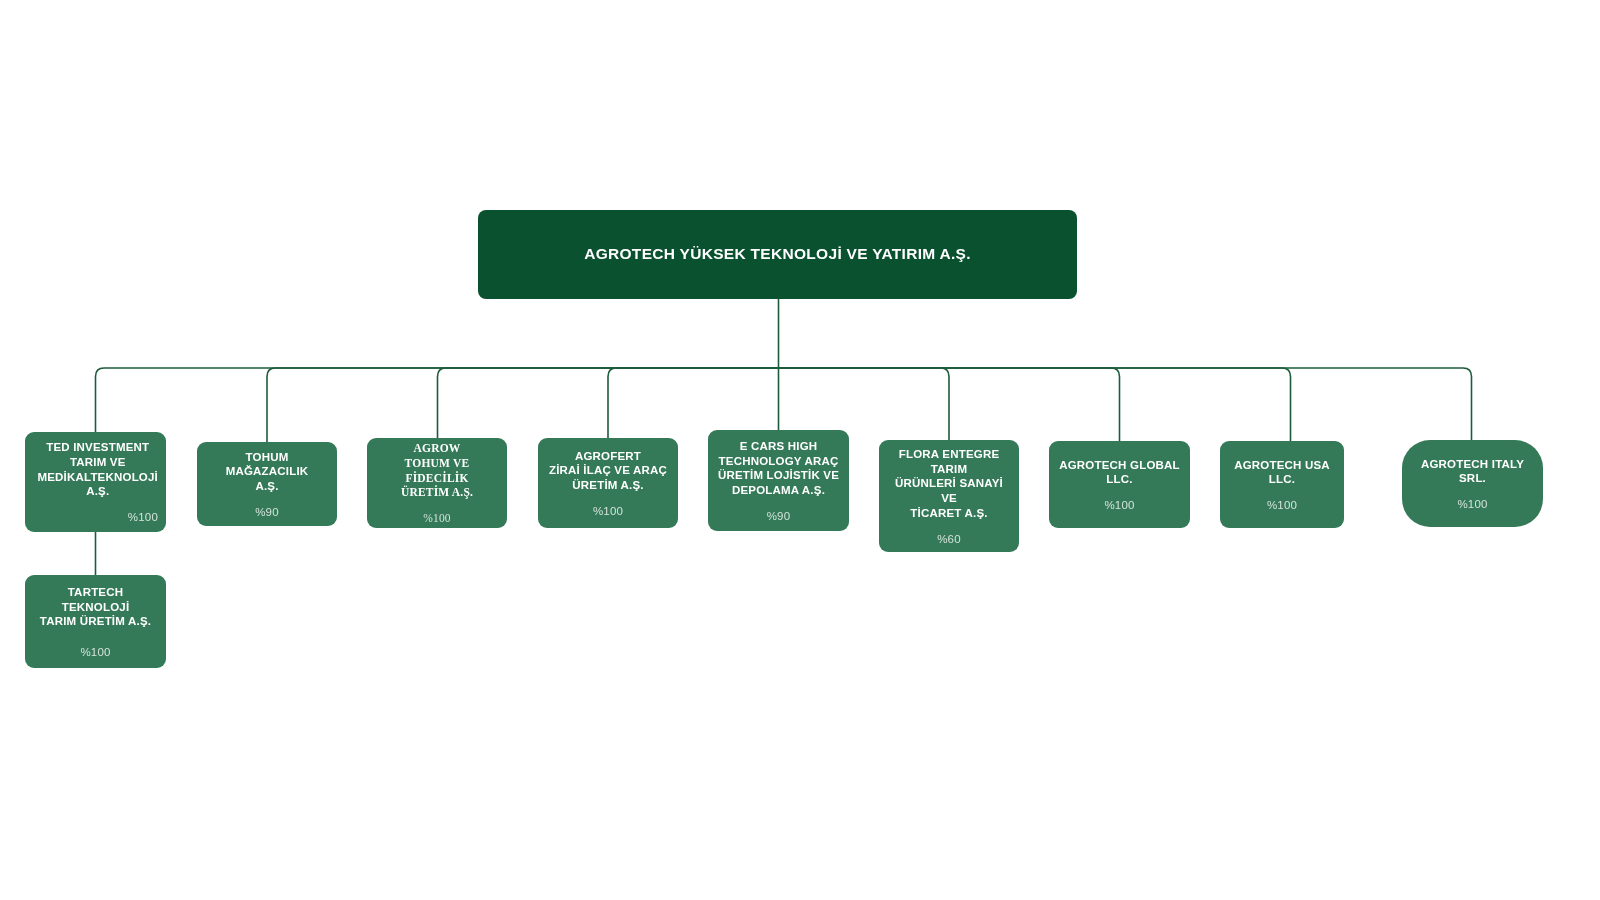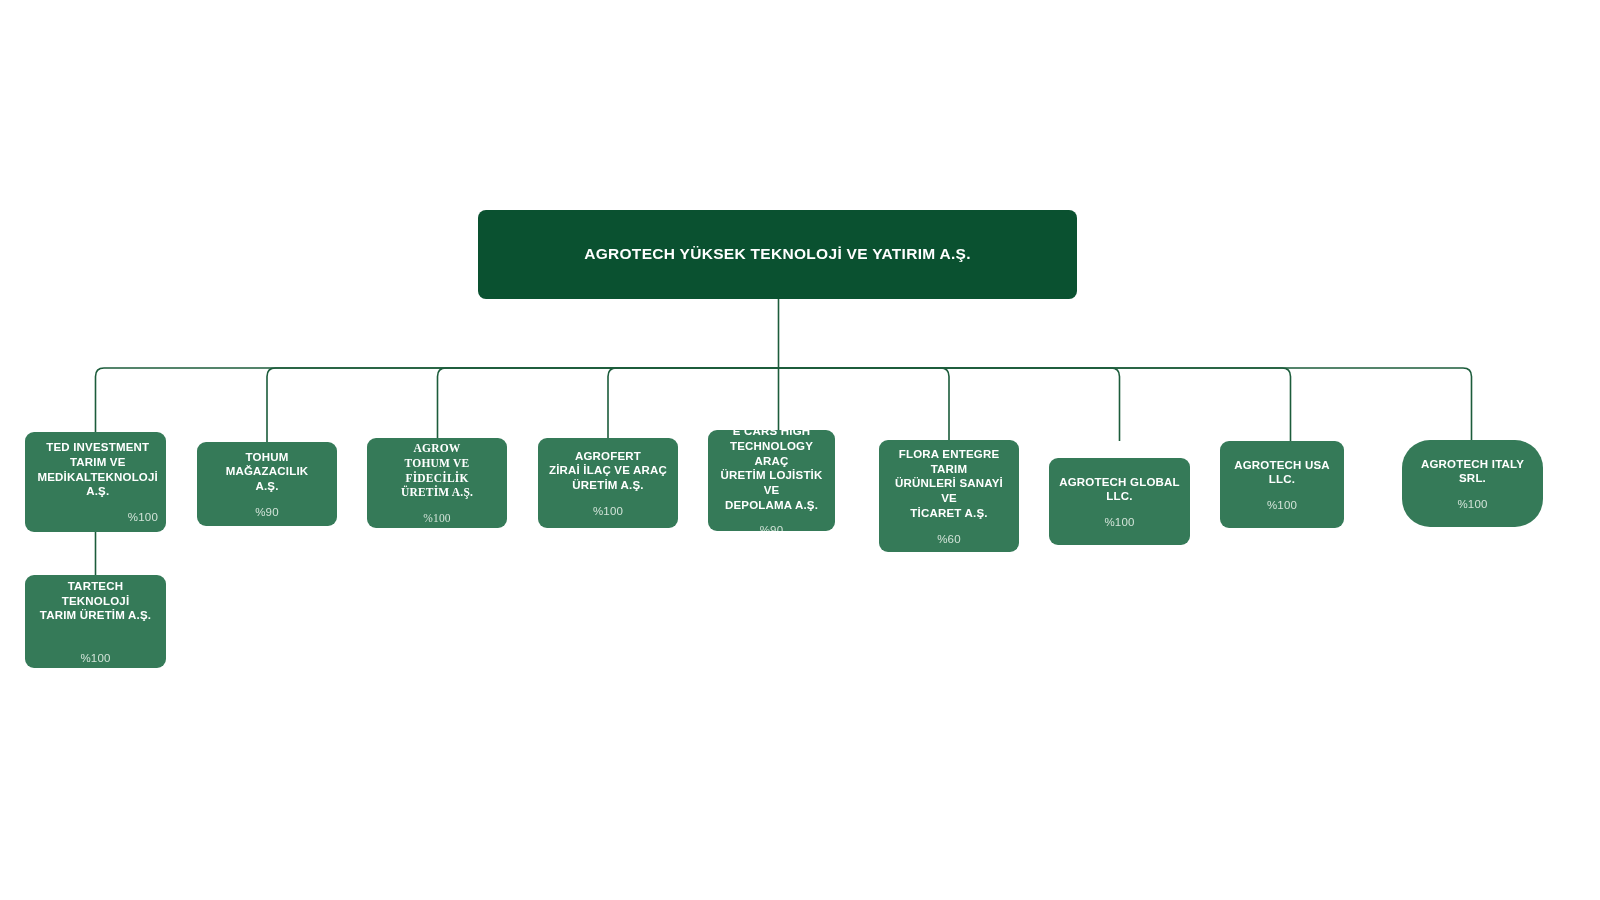--- a/index.html
+++ b/index.html
@@ -46,21 +46,21 @@
 
   .node {
     position: absolute;
     box-sizing: border-box;
     border-radius: 9px;
     display: flex;
     flex-direction: column;
     align-items: center;
     justify-content: center;
     text-align: center;
-    padding: 4px 8px;
+    padding: 10px 8px;
     overflow: hidden;
   }
 
   .node-root {
     background: #0a5130;
     border-radius: 8px;
   }
 
   .node-child {
     background: #357a58;
@@ -144,36 +144,36 @@
       <div class="node-share">%100</div>
     </div>
 
     <div class="node node-child" style="left:538px; top:438px; width:140px; height:90px;">
       <div class="node-title">AGROFERT
 ZİRAİ İLAÇ VE ARAÇ
 ÜRETİM A.Ş.</div>
       <div class="node-share">%100</div>
     </div>
 
-    <div class="node node-child" style="left:708px; top:430px; width:127px; height:101px;">
+    <div class="node node-child" style="left:708px; top:430px; width:141px; height:101px;">
       <div class="node-title">E CARS HIGH
 TECHNOLOGY ARAÇ
 ÜRETİM LOJİSTİK VE
 DEPOLAMA A.Ş.</div>
       <div class="node-share">%90</div>
     </div>
 
     <div class="node node-child" style="left:879px; top:440px; width:140px; height:112px;">
       <div class="node-title">FLORA ENTEGRE TARIM
 ÜRÜNLERİ SANAYİ VE
 TİCARET A.Ş.</div>
       <div class="node-share">%60</div>
     </div>
 
-    <div class="node node-child" style="left:1049px; top:441px; width:141px; height:87px;margin-top:17px;">
+    <div class="node node-child" style="left:1049px; top:441px; width:141px; height:87px;">
       <div class="node-title">AGROTECH GLOBAL
 LLC.</div>
       <div class="node-share">%100</div>
     </div>
 
     <div class="node node-child" style="left:1220px; top:441px; width:124px; height:87px;">
       <div class="node-title">AGROTECH USA LLC.</div>
       <div class="node-share">%100</div>
     </div>
 

